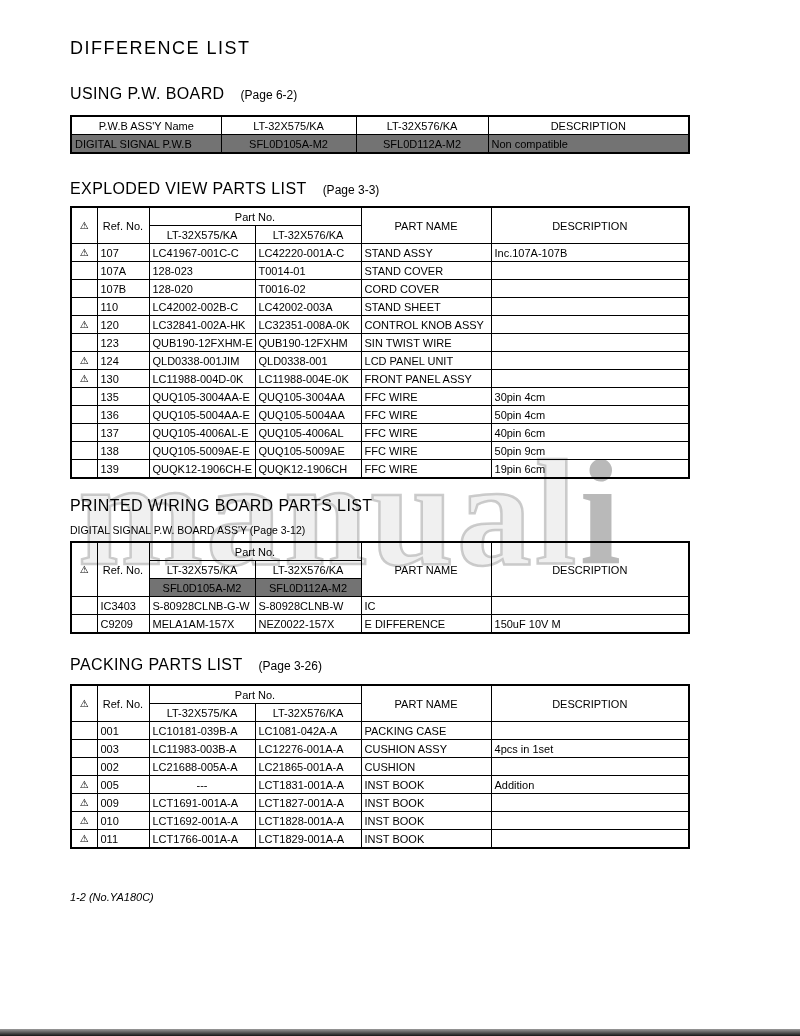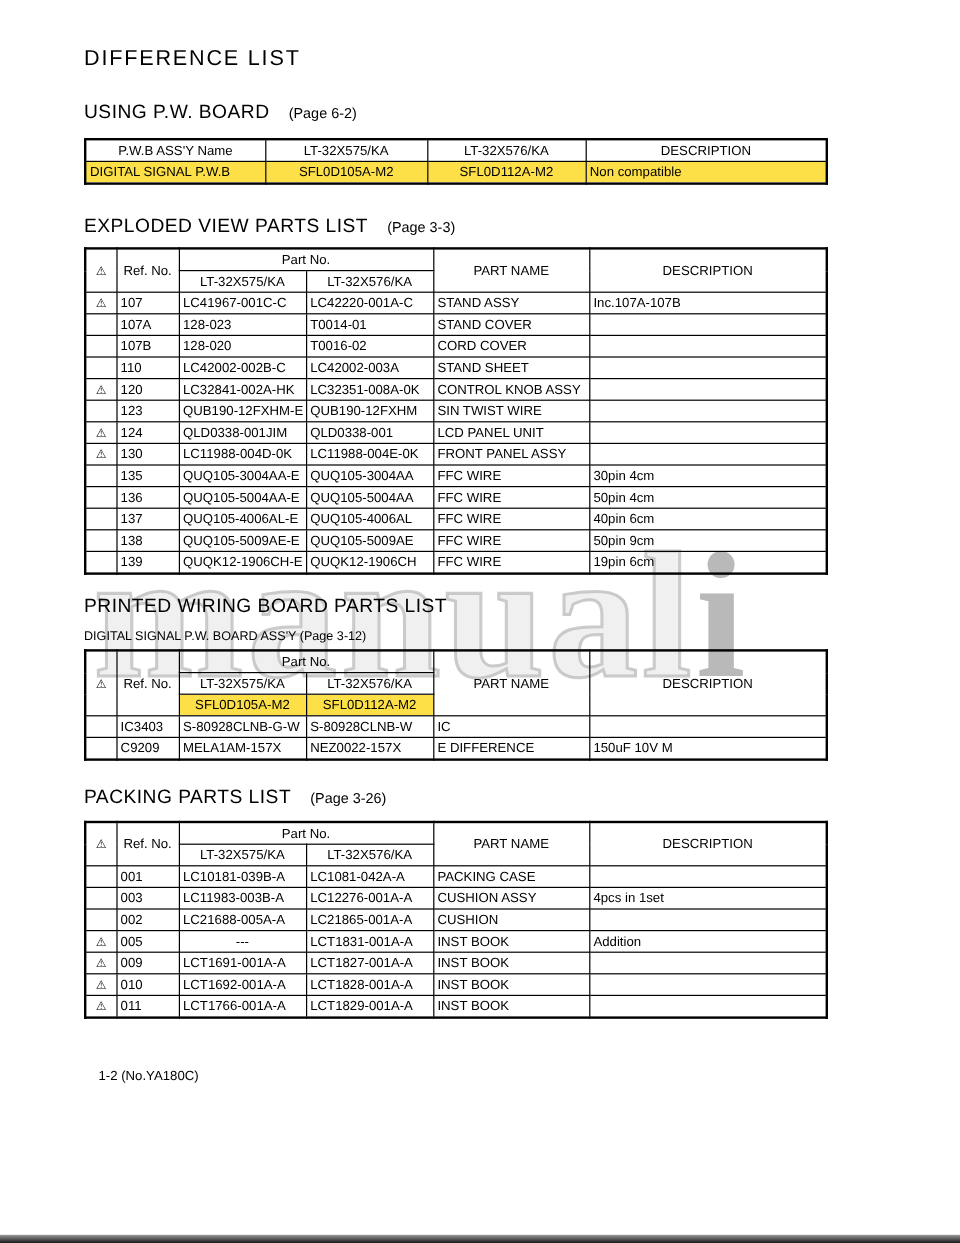--- a/index.html
+++ b/index.html
@@ -20,27 +20,27 @@
   .hr2{margin-top:26px;}
   .hr3{margin-top:18px;}
   .hr4{margin-top:22px;}
 
   table.tbl{border-collapse:collapse;table-layout:fixed;width:620px;font-size:11px;border:2px solid #000;background:transparent;}
   .tbl th,.tbl td{border:1px solid #000;font-weight:normal;height:17px;padding:0 3px;
     text-align:left;vertical-align:middle;overflow:hidden;white-space:nowrap;}
   .tbl th{text-align:center;}
   th.wc,td.wc{text-align:center;padding:0;font-size:10px;}
   td.ctr{text-align:center;}
-  .shaded{background:#fde047;}
+  .shaded{background:#737373;}
   .t1{margin-top:12px;}
   .t2{margin-top:8px;}
   .t3{margin-top:5px;}
   .t4{margin-top:10px;}
 
-  .footer{position:absolute;left:82px;top:891px;font-size:11px;z-index:1;}
+  .footer{position:absolute;left:70px;top:891px;font-size:11px;z-index:1;font-style:italic;}
   .bottom-bar{position:absolute;left:0;bottom:0;width:800px;height:7px;
     background:linear-gradient(to bottom,#9a9a9a,#161616);z-index:2;}
 </style>
 </head>
 <body>
 
 <div class="page">
 
   <div class="watermark"><span>manual</span><span class="wm-solid">i</span></div>
 

